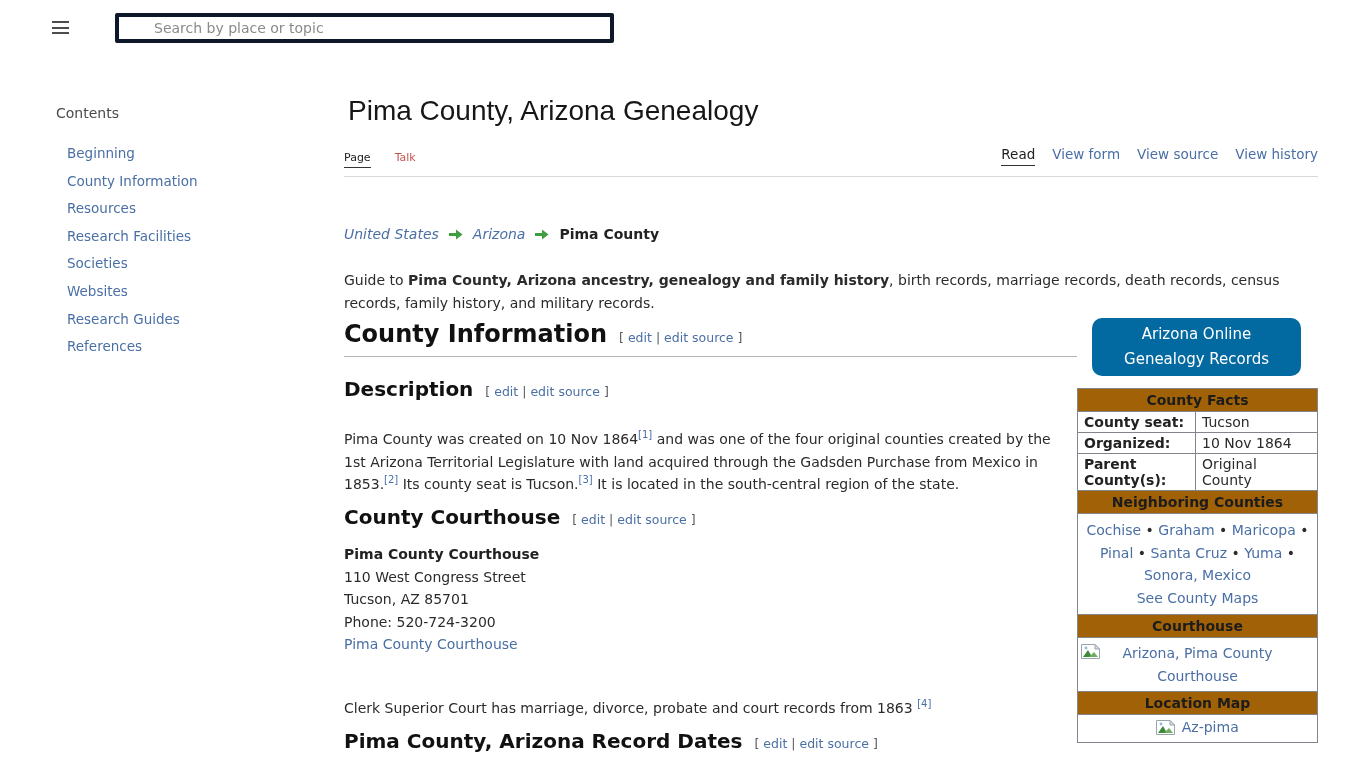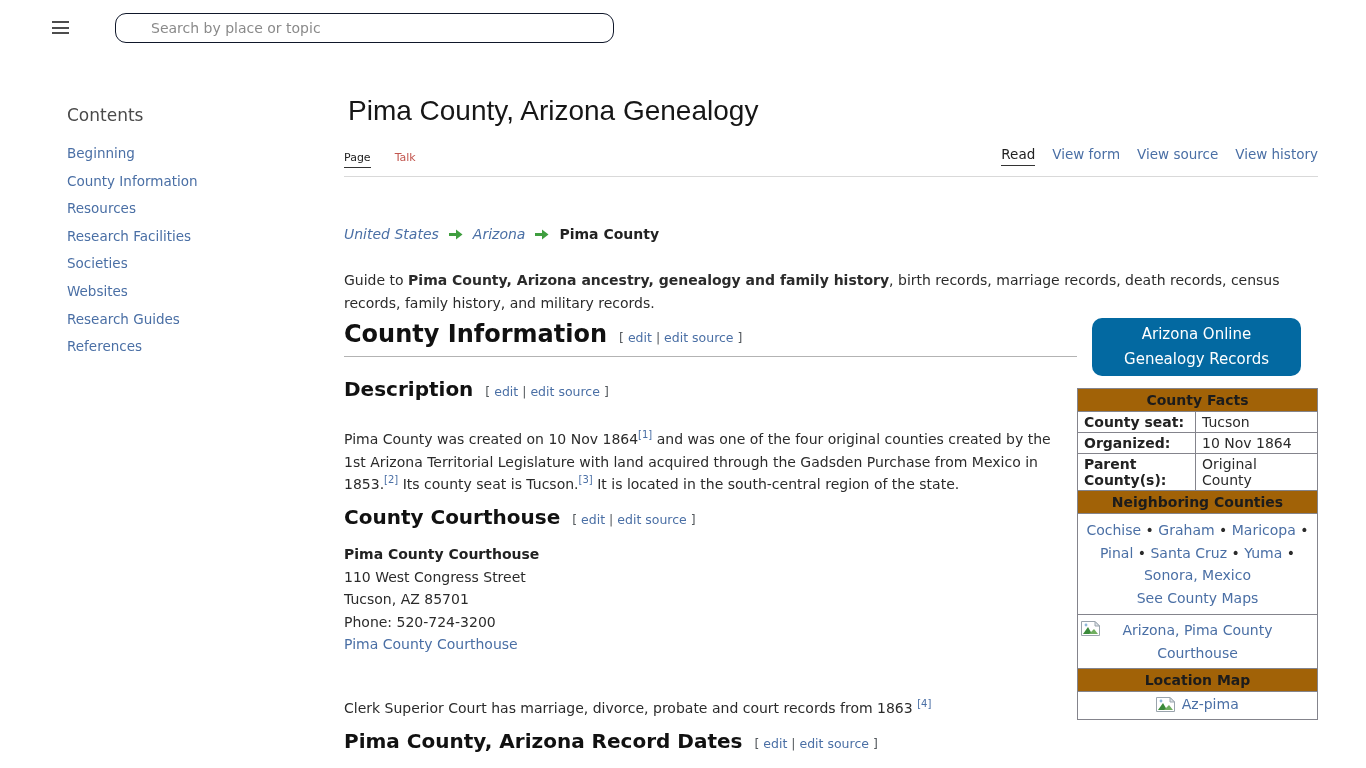--- a/index.html
+++ b/index.html
@@ -9,26 +9,26 @@
     background:#ffffff; color:#252525;
     font-family:"DejaVu Sans", sans-serif; font-size:14px;
   }
   a { color:#4a6fa5; text-decoration:none; cursor:pointer; }
 
   
   .hamburger { position:absolute; left:52px; top:21px; width:17px; height:13px;
     display:flex; flex-direction:column; justify-content:space-between; cursor:pointer; }
   .hamburger span { display:block; height:2px; background:#4d4d4d; }
   .search-input { position:absolute; left:115px; top:13px; width:499px; height:30px;
-    border:1px solid #0f172a; border-radius:11px; padding:0 10px 0 35px;
+    border:4px solid #0f172a; border-radius:2px; padding:0 10px 0 35px;
     font-family:"DejaVu Sans", sans-serif; font-size:14px; color:#333; outline:none; }
   .search-input::placeholder { color:#8a8a8a; }
 
   
-  .contents-title { position:absolute; left:67px; top:105px; font-size:17px; color:#4a4a4a; }
+  .contents-title { position:absolute; left:56px; top:105px; font-size:14px; color:#4a4a4a; }
   .sidebar-nav { position:absolute; left:67px; top:140px; display:flex; flex-direction:column;justify-content:center; }
   .sidebar-nav a { font-size:13.5px; line-height:27.6px; }
 
   
   .page-title { position:absolute; left:344px; top:91px; margin:4px;
     font-family:"Liberation Sans", sans-serif; font-weight:400; font-size:28px; color:#161616; }
   .tabs { position:absolute; left:344px; top:151px; display:flex; gap:24px; font-size:11px; }
   .tab-active { color:#222; border-bottom:1px solid #333; padding-bottom:3px; }
   .tab-red { color:#c2564f; }
   .views { position:absolute; top:146px; right:48px; display:flex; gap:17px; font-size:13.5px; }
@@ -172,20 +172,23 @@
   <tr>
         <td class="hdr" colspan="2">Neighboring Counties</td>
       </tr>
   <tr>
     <td class="counties-cell" colspan="2">
       <span><a href="#">Cochise</a> • <a href="#">Graham</a> • <a href="#">Maricopa</a> • <a href="#">Pinal</a> • <a href="#">Santa Cruz</a> • <a href="#">Yuma</a> • <a href="#">Sonora, Mexico</a></span><br>
       <a href="#">See County Maps</a>
     </td>
   </tr>
   <tr>
+        <td class="hdr" colspan="2">Courthouse</td>
+      </tr>
+  <tr>
     <td class="img-cell" colspan="2">
       <span class="broken">
         <svg width="19" height="15" viewBox="0 0 19 15">
           <polygon points="0.5,0.5 14,0.5 18.5,5 18.5,14.5 0.5,14.5" fill="#ffffff" stroke="#9aa4ad" stroke-width="1"></polygon>
           <polygon points="14,0.5 14,5 18.5,5" fill="#dfe5ea" stroke="#9aa4ad" stroke-width="1"></polygon>
           <polygon points="2,13 7,6 11,13" fill="#3a8a3a"></polygon>
           <polygon points="8,13 13,8 17,13" fill="#6fae5f"></polygon>
           <circle cx="5" cy="4" r="1.4" fill="#8fb7d8"></circle>
         </svg>
       </span>

